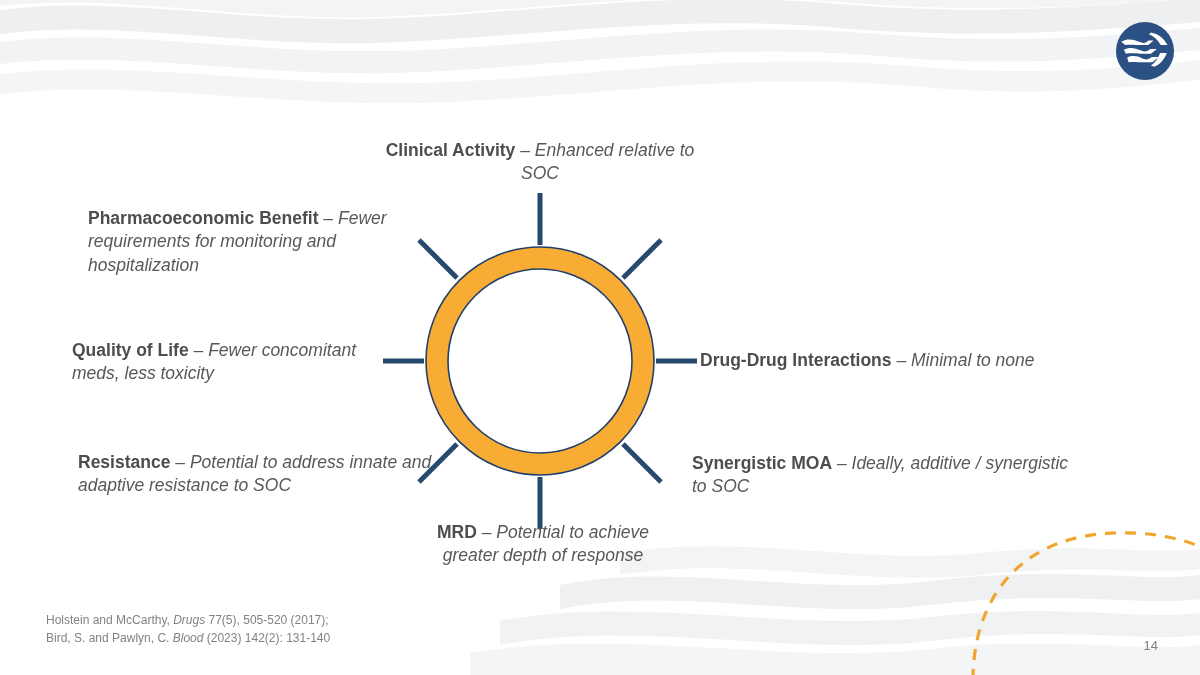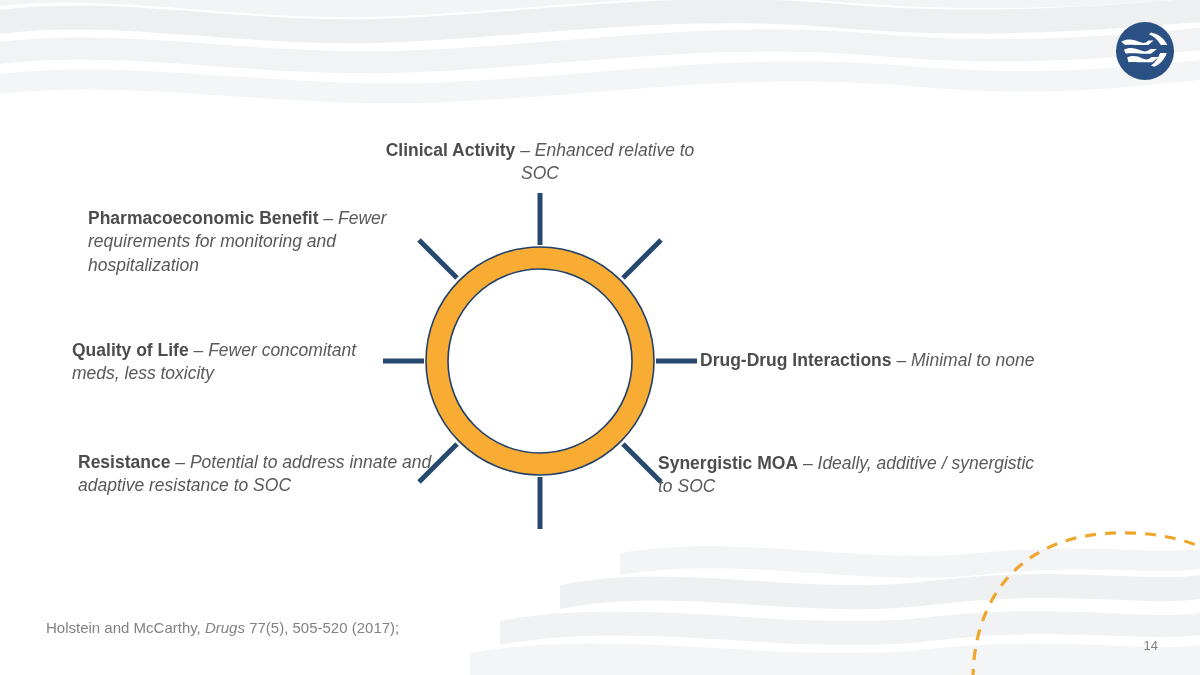--- a/index.html
+++ b/index.html
@@ -82,30 +82,30 @@
   }
   .label.center { text-align: center; }
   .label.left   { text-align: left; }
 
   #label-clinical-activity     { left: 370px; top: 139px; width: 340px; }
   #label-pharmacoeconomic      { left: 88px;  top: 207px; width: 340px; }
   #label-safety                { left: 650px; top: 217px; width: 330px; }
   #label-quality-of-life       { left: 72px;  top: 339px; width: 310px; }
   #label-drug-drug             { left: 700px; top: 349px; width: 430px; }
   #label-resistance            { left: 52px;  top: 451px; width: 360px; margin-left: 26px; }
-  #label-synergistic           { left: 658px; top: 452px; width: 380px; }
+  #label-synergistic           { left: 692px; top: 452px; width: 380px; }
   #label-mrd                   { left: 412px; top: 521px; width: 262px; }
 
   
   .footnote {
     position: absolute;
     left: 46px;
-    bottom: 36px;
+    bottom: 28px;
     color: #808285;
-    font-size: 15px;
+    font-size: 12px;
     line-height: 1.45;
   }
   .footnote em { font-style: italic; }
 
   .slide-number {
     position: absolute;
     right: 42px;
     bottom: 22px;
     color: #808285;
     font-size: 13px;
@@ -189,20 +189,24 @@
   </div>
 
   <div class="label left" id="label-resistance">
     <span class="lead">Resistance</span><span> – </span><span class="desc">Potential to address innate and adaptive resistance to SOC</span>
   </div>
 
   <div class="label left" id="label-synergistic">
     <span class="lead">Synergistic MOA</span><span> – </span><span class="desc">Ideally, additive / synergistic to SOC</span>
   </div>
 
+  <div class="label center" id="label-mrd">
+    <span class="lead">MRD</span><span> – </span><span class="desc">Potential to achieve greater depth of response</span>
+  </div>
 
   <div class="footnote">
     <div><span>Holstein and McCarthy, </span><em>Drugs</em><span> 77(5), 505-520 (2017);</span></div>
+    <div><span>Bird, S. and Pawlyn, C. </span><em>Blood</em><span> (2023) 142(2): 131-140</span></div>
   </div>
 
   <div class="slide-number">14</div>
 
 </div>
 
 </body></html>

